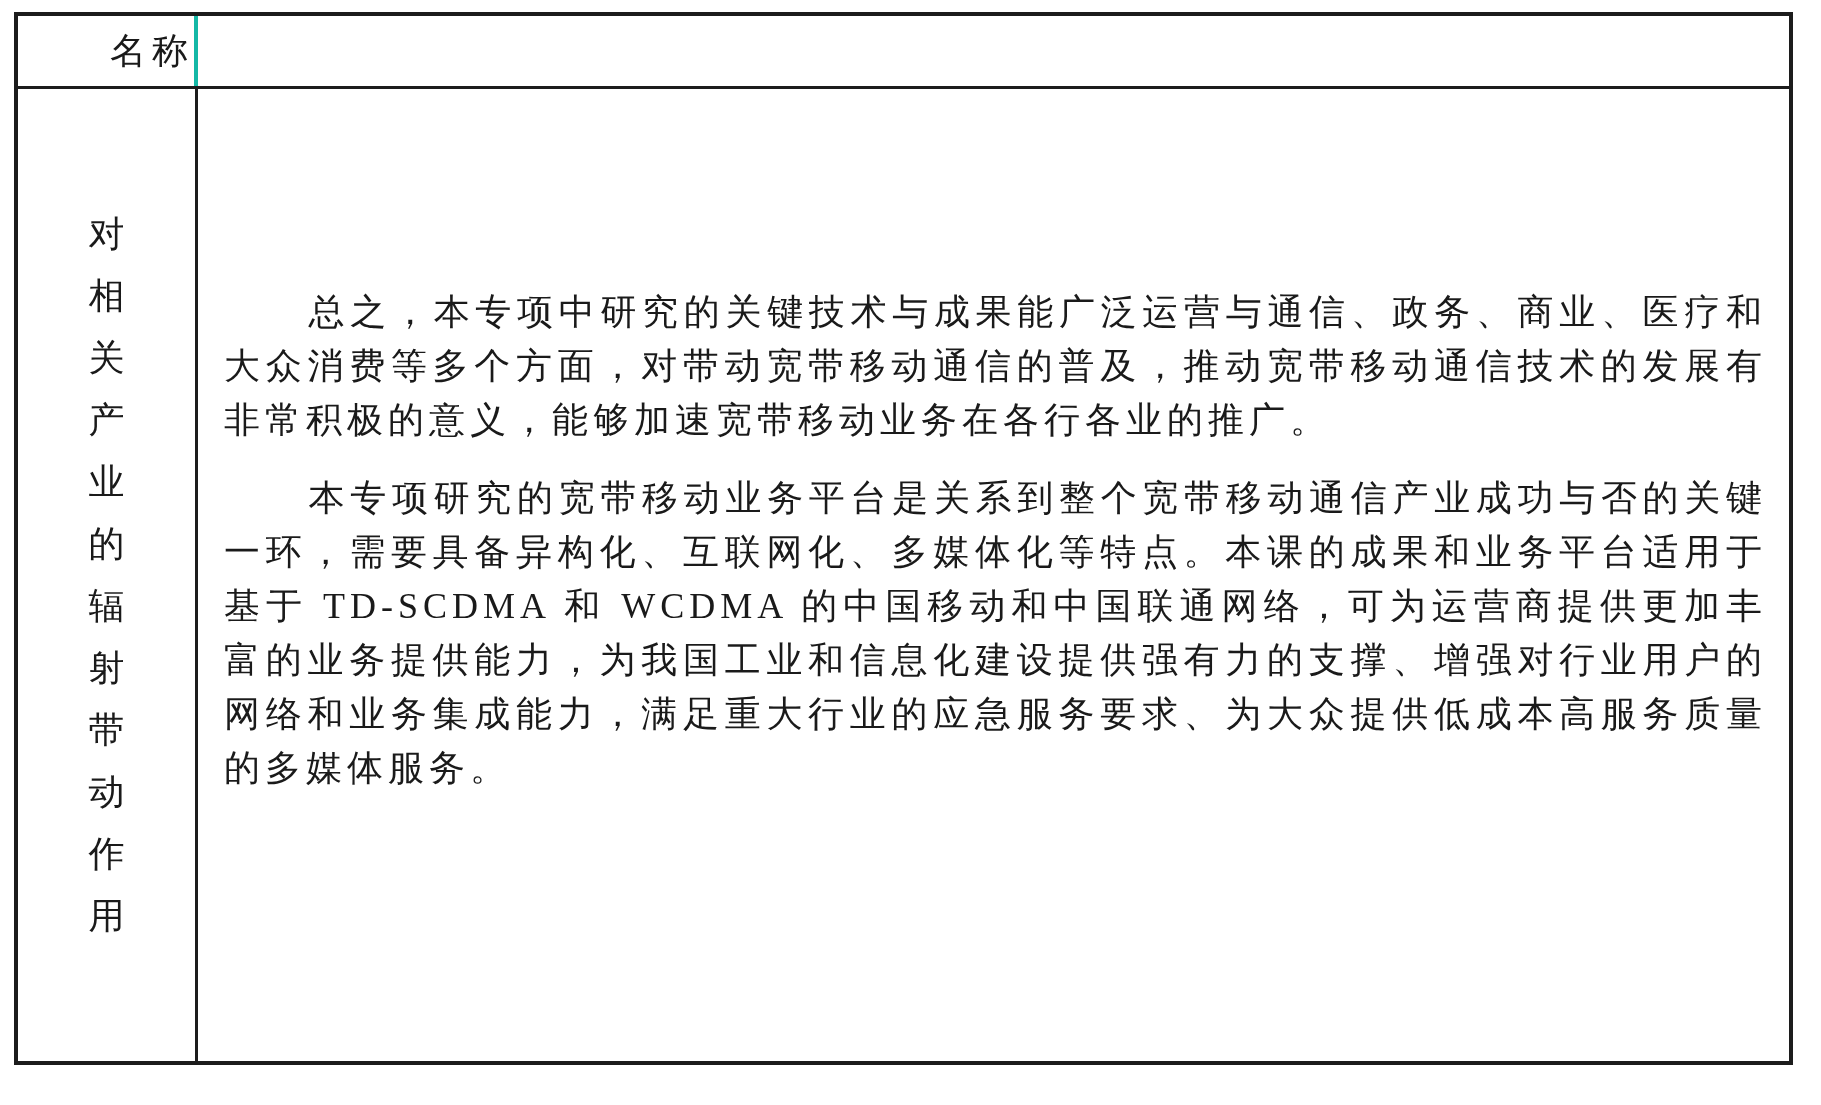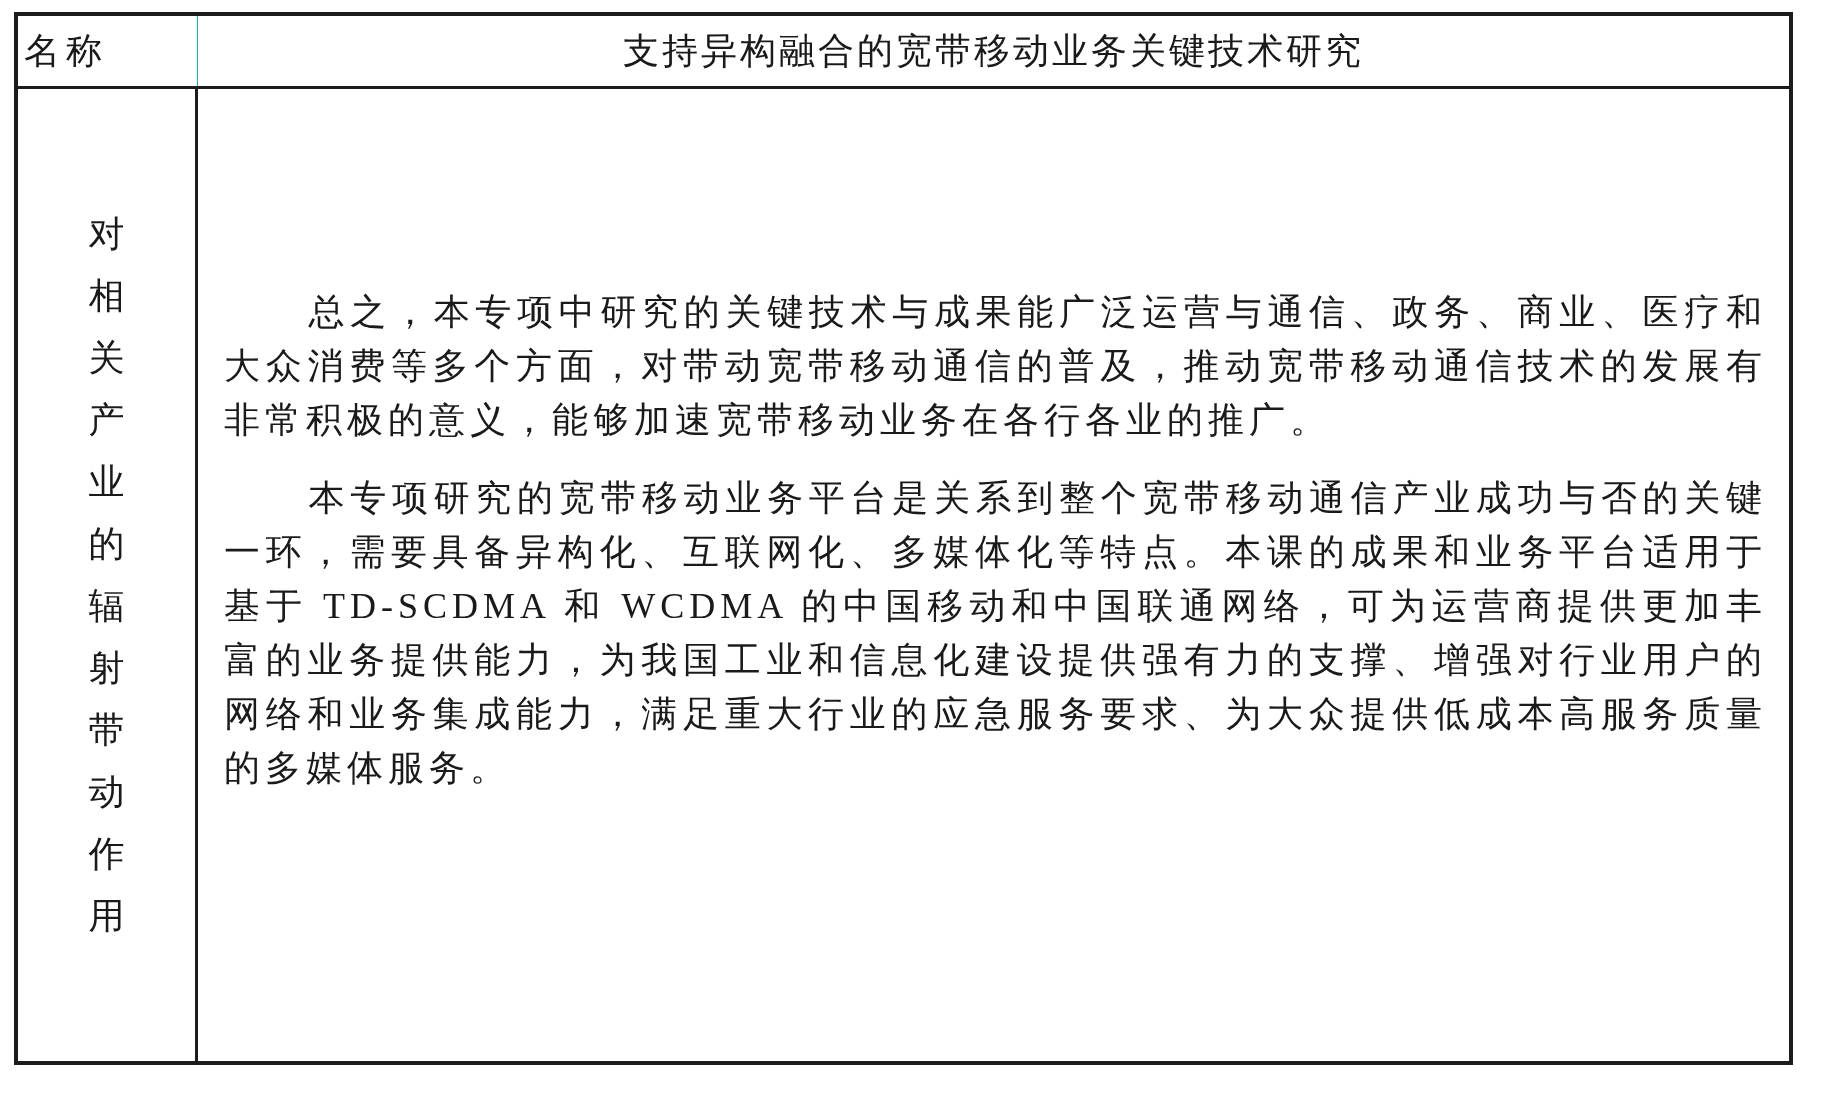--- a/index.html
+++ b/index.html
@@ -30,24 +30,24 @@
   }
   .header-row {
     display: flex;
     height: 70px;
     border-bottom: 3px solid #1c1c1c;
     flex: 0 0 auto;
   }
   .label-col {
     width: 180px;
     flex: 0 0 auto;
-    border-right: 1px solid #14b8a6;
+    border-right: 4px solid #14b8a6;
     display: flex;
     align-items: center;
-    justify-content: flex-start;
+    justify-content: flex-end;
     box-sizing: border-box;
   }
   .header-label {
     font-size: 36px;
     letter-spacing: 6px;
     text-indent: 6px; 
   }
   .title-cell {
     flex: 1 1 auto;
     display: flex;
@@ -101,23 +101,20 @@
 </head>
 <body>
 
 <div class="page">
   <div class="doc-table">
 
     <div class="header-row">
       <div class="label-col">
         <span class="header-label">名称</span>
       </div>
-      <div class="title-cell">
-        <span>支持异构融合的宽带移动业务关键技术研究</span>
-      </div>
     </div>
 
     <div class="body-row">
       <div class="body-label-cell">
       <div class="vchar">对</div>
           <div class="vchar">相</div>
           <div class="vchar">关</div>
           <div class="vchar">产</div>
           <div class="vchar">业</div>
           <div class="vchar">的</div>

